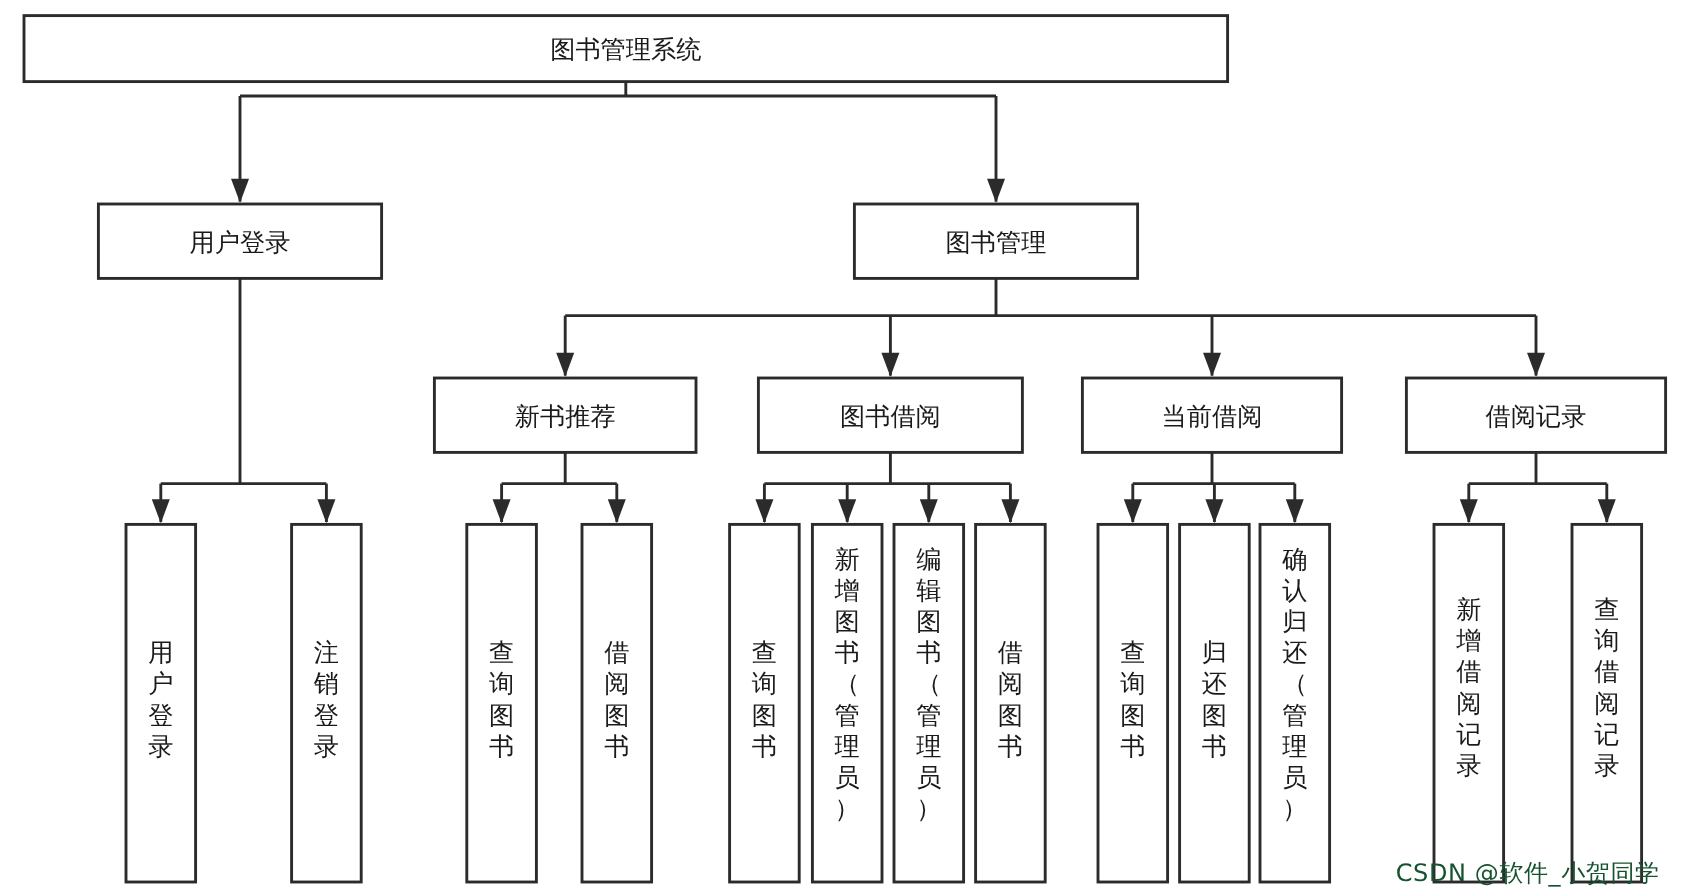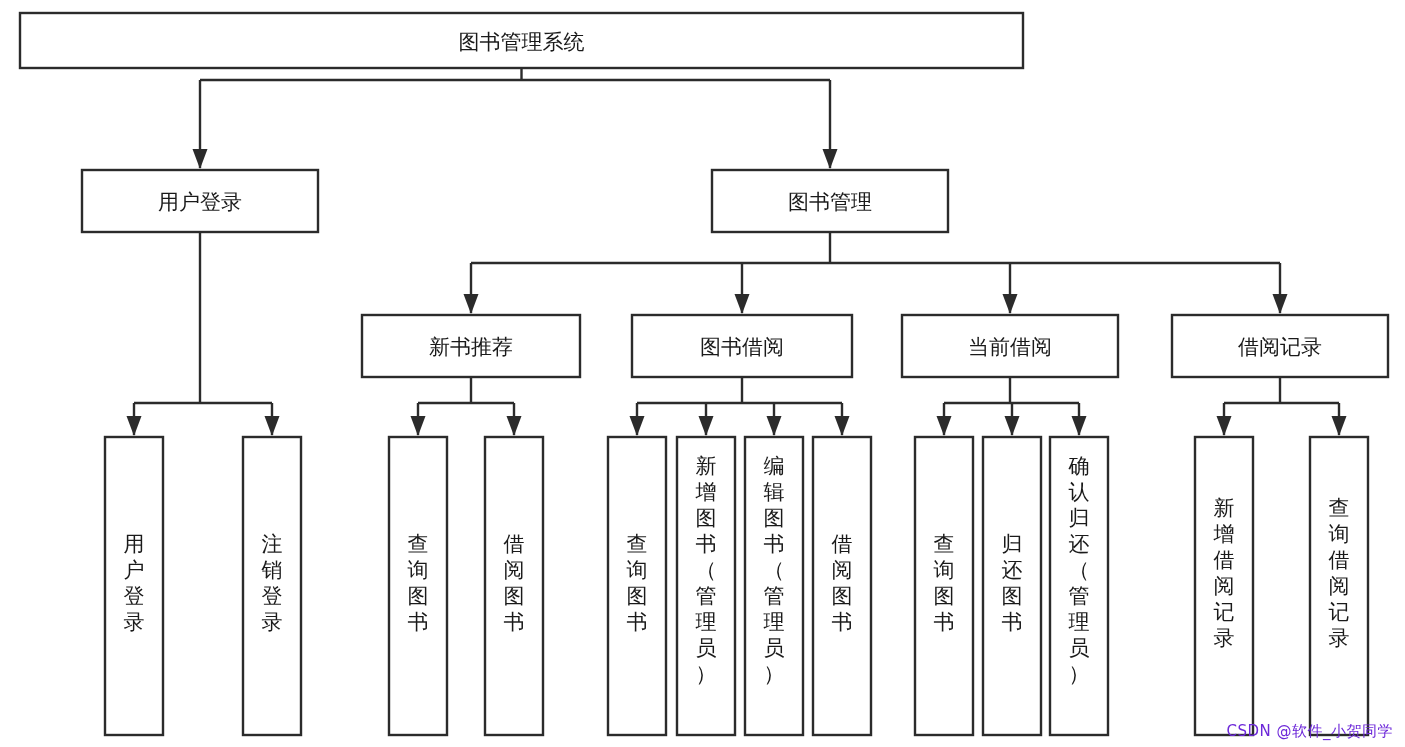--- a/index.html
+++ b/index.html
@@ -51,25 +51,25 @@
     dominant-baseline: central;
   }
   .node-label-vertical {
     fill: #1a1a1a;
     font-family: "DejaVu Sans", "Liberation Sans", sans-serif;
     font-size: 21px;
     text-anchor: middle;
   }
   .watermark {
     position: absolute;
-    right: 12px;
+    right: 22px;
     bottom: 6px;
     font-family: "DejaVu Sans", "Liberation Sans", sans-serif;
-    font-size: 15px;
-    color: #6d28d9;
+    font-size: 20px;
+    color: #14532d;
     letter-spacing: 0.5px;
     white-space: nowrap;
     pointer-events: none;
   }
 </style>
 </head>
 <body>
 
 <div id="diagram-root">
   <svg class="diagram" viewBox="0 0 1405 747" xmlns="http://www.w3.org/2000/svg">

